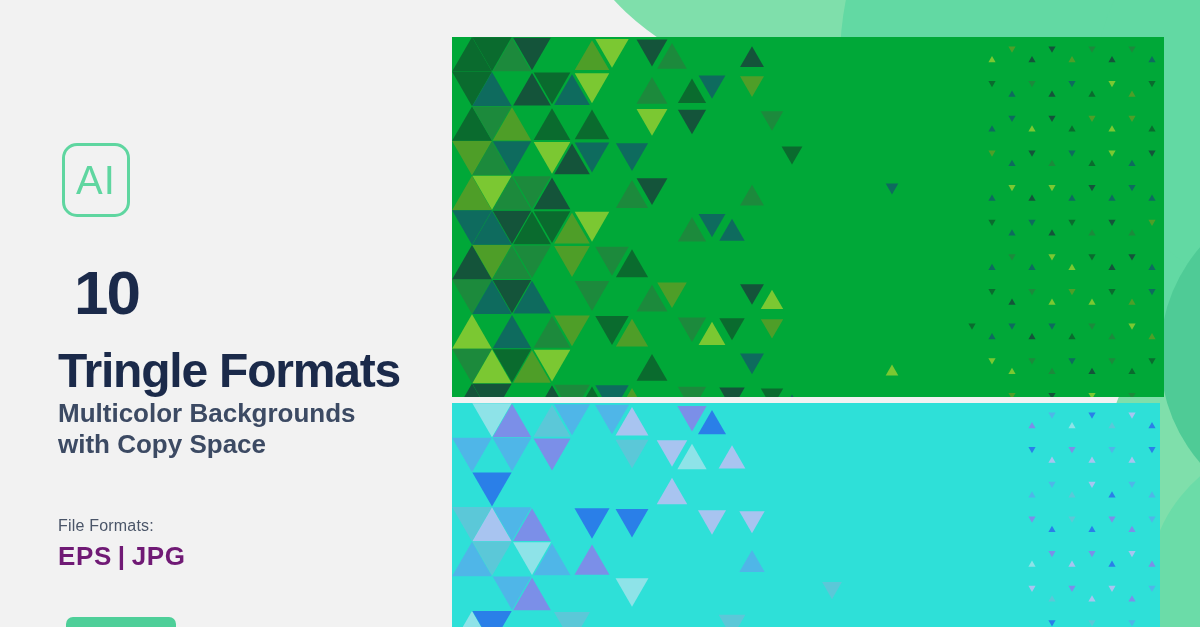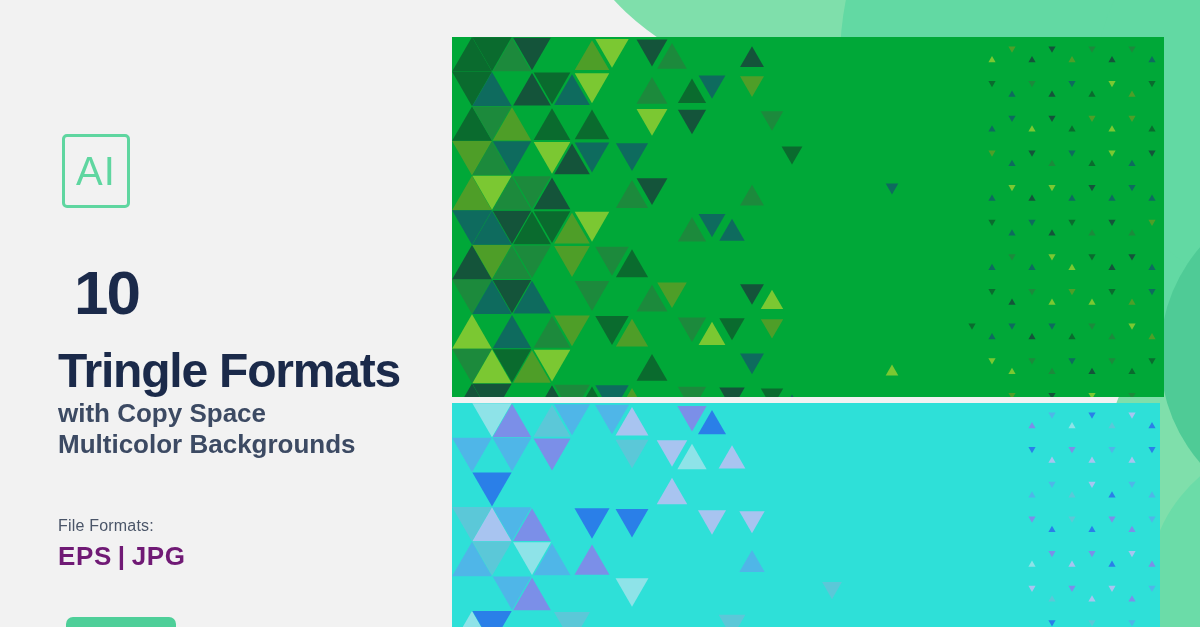--- a/index.html
+++ b/index.html
@@ -70,25 +70,25 @@
     position: absolute;
     left: 0;
     top: 0;
     width: 452px;
     height: 627px;
   }
 
   .ai-badge {
     position: absolute;
     left: 62px;
-    top: 134px;
+    top: 143px;
     width: 68px;
     height: 74px;
     border: 3px solid #5FD6A0;
-    border-radius: 5px;
+    border-radius: 15px;
     box-sizing: border-box;
     display: flex;
     align-items: center;
     justify-content: center;
   }
   .ai-badge span {
     font-family: "Liberation Sans", sans-serif;
     font-size: 40px;
     font-weight: 300;
     color: #5FD6A0;
@@ -207,22 +207,22 @@
 
     <div class="ai-badge">
       <span>AI</span>
     </div>
 
     <div class="big-number">10</div>
 
     <div class="title-main">Tringle Formats</div>
 
     <div class="subtitle">
+      <div>Multicolor Backgrounds</div>
       <div>with Copy Space</div>
-      <div>Multicolor Backgrounds</div>
     </div>
 
     <div class="formats-label">File Formats:</div>
     <div class="formats-value">
       <span>EPS</span><span class="sep">|</span><span>JPG</span>
     </div>
 
     <button class="cta-button"></button>
   </div>
 

